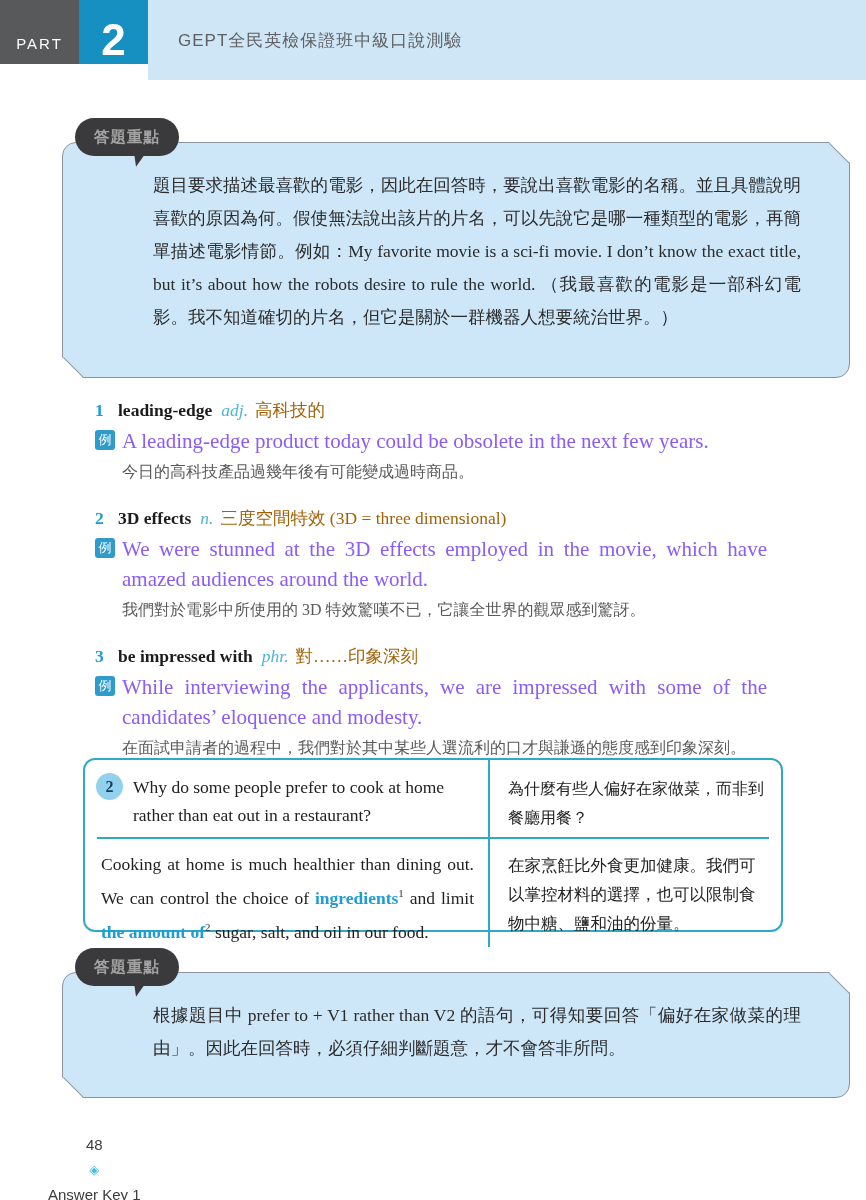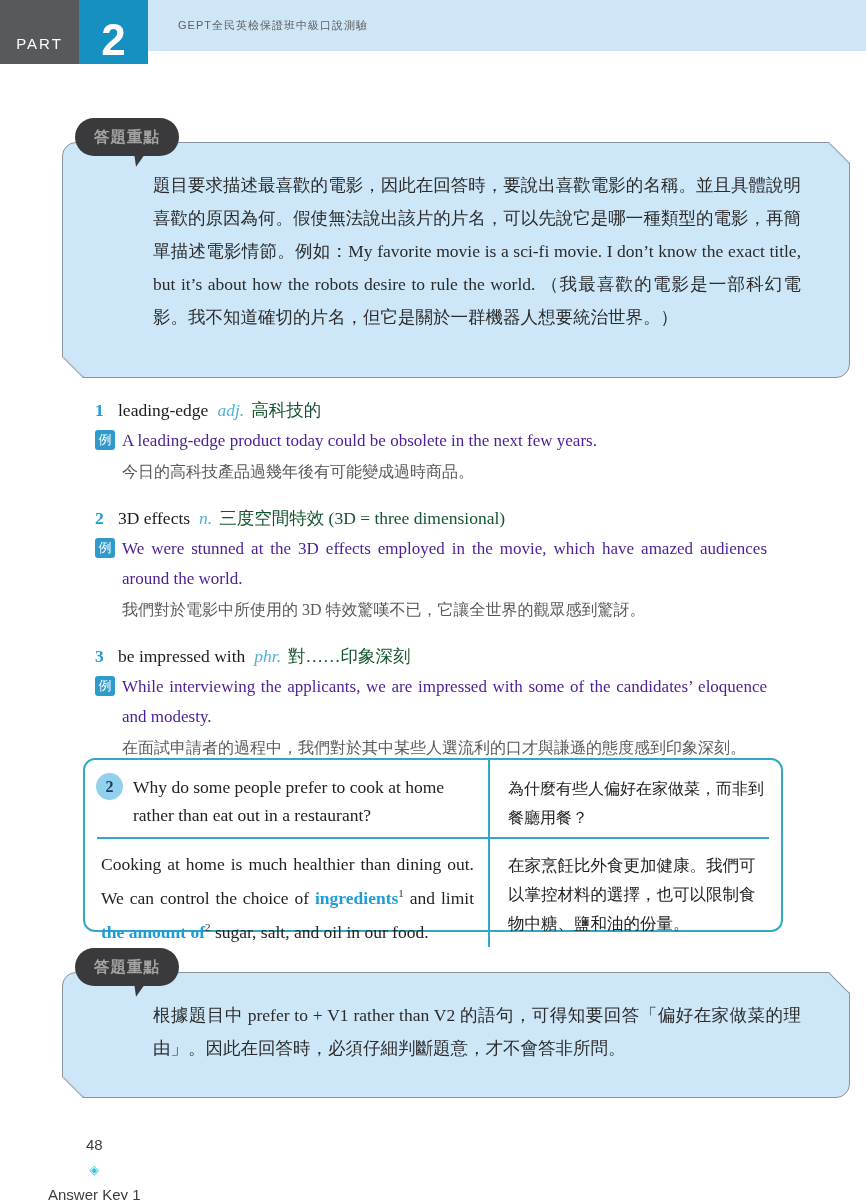--- a/index.html
+++ b/index.html
@@ -17,24 +17,24 @@
     color:#fff; font-family:"Liberation Sans","DejaVu Sans",sans-serif;
     font-weight:normal; font-size:15px; letter-spacing:2px;
   }
   .hdr-num {
     position:absolute; left:79px; top:0; width:69px; height:64px; background:#1590C0;
     display:flex; align-items:flex-end; justify-content:center; padding-bottom:2px;
     color:#fff; font-family:"Liberation Sans","DejaVu Sans",sans-serif;
     font-weight:bold; font-size:44px; line-height:1;
   }
   .hdr-band {
-    position:absolute; left:148px; top:0; right:0; height:51px; background:#CEE6F6;
+    position:absolute; left:148px; top:0; right:0; height:80px; background:#CEE6F6;
     display:flex; align-items:center; padding-left:30px;
     color:#5f6062; font-family:"Liberation Sans","DejaVu Sans",sans-serif;
-    font-size:11px; letter-spacing:1px;
+    font-size:17px; letter-spacing:1px;
   }
   
   .callout-box {
     position:absolute; left:62px; width:788px; background:#CDE7F8;
     border:1px solid #8a949e; border-radius:14px 0 14px 0;
   }
   .chamfer-tr { position:absolute; top:-1px; right:-1px; width:0; height:0;
     border-top:21px solid #ffffff; border-left:21px solid transparent; }
   .chamfer-bl { position:absolute; bottom:-1px; left:-1px; width:0; height:0;
     border-bottom:21px solid #ffffff; border-right:21px solid transparent; }
@@ -54,30 +54,30 @@
   .bubble .tail {
     position:absolute; bottom:-10px; left:60px; width:0; height:0;
     border-top:14px solid #3A3A3C; border-right:13px solid transparent;
     transform:rotate(-8deg);
   }
   
   .vocab { position:absolute; left:95px; top:398px; width:672px; }
   .vocab-item + .vocab-item { margin-top:20px; }
   .term-line { font-size:17.5px; line-height:24px; margin-bottom:4px; }
   .v-num { display:inline-block; width:14px; color:#1E9CD7; font-weight:bold; margin-right:9px; }
-  .v-term { font-weight:normal; color:#1c1c1c; }
+  .v-term { font-weight:bold; color:#1c1c1c; }
   .v-pos { font-style:italic; color:#4FB3D9; margin:0 7px 0 9px; }
-  .v-gloss { color:#14532d; }
+  .v-gloss { color:#a16207; }
   .example-line { display:flex; align-items:flex-start; gap:7px; }
   .ex-badge {
     flex:0 0 auto; width:20px; height:20px; margin-top:4px; background:#2F9BCB;
     color:#fff; font-family:"Liberation Sans","DejaVu Sans",sans-serif;
     font-size:13px; line-height:20px; text-align:center; border-radius:3px;
   }
-  .ex-text { font-size:17px; line-height:30px; text-align:justify; color:#4c1d95; }
+  .ex-text { font-size:21px; line-height:30px; text-align:justify; color:#8b5cf6; }
   .v-trans { margin:2px 0 0 27px; font-size:16px; line-height:28px; color:#595959; }
   
   .qa {
     position:absolute; left:83px; top:758px; width:700px; height:174px;
     border:2px solid #2FA9C5; border-radius:12px; background:#fff;
     display:grid; grid-template-columns:405px 1fr; grid-template-rows:78px 1fr;
   }
   .qa .cell { position:relative; }
   .qa .lcol { border-right:2px solid #2FA9C5; }
   .qa-hdiv { position:absolute; left:12px; right:12px; top:77px; height:2px; background:#2FA9C5; z-index:2; }

